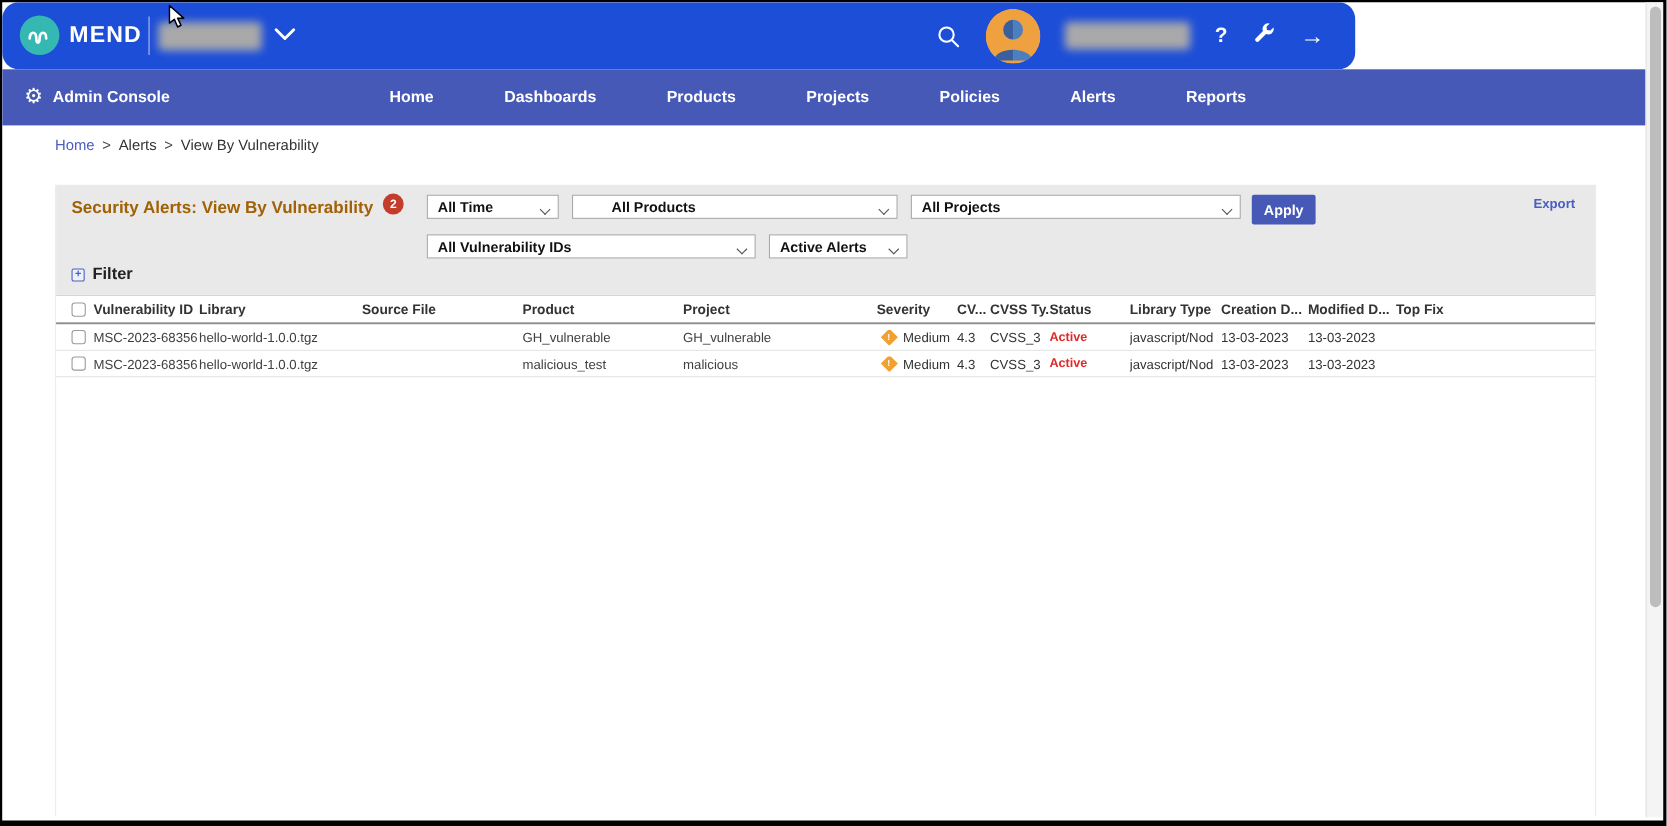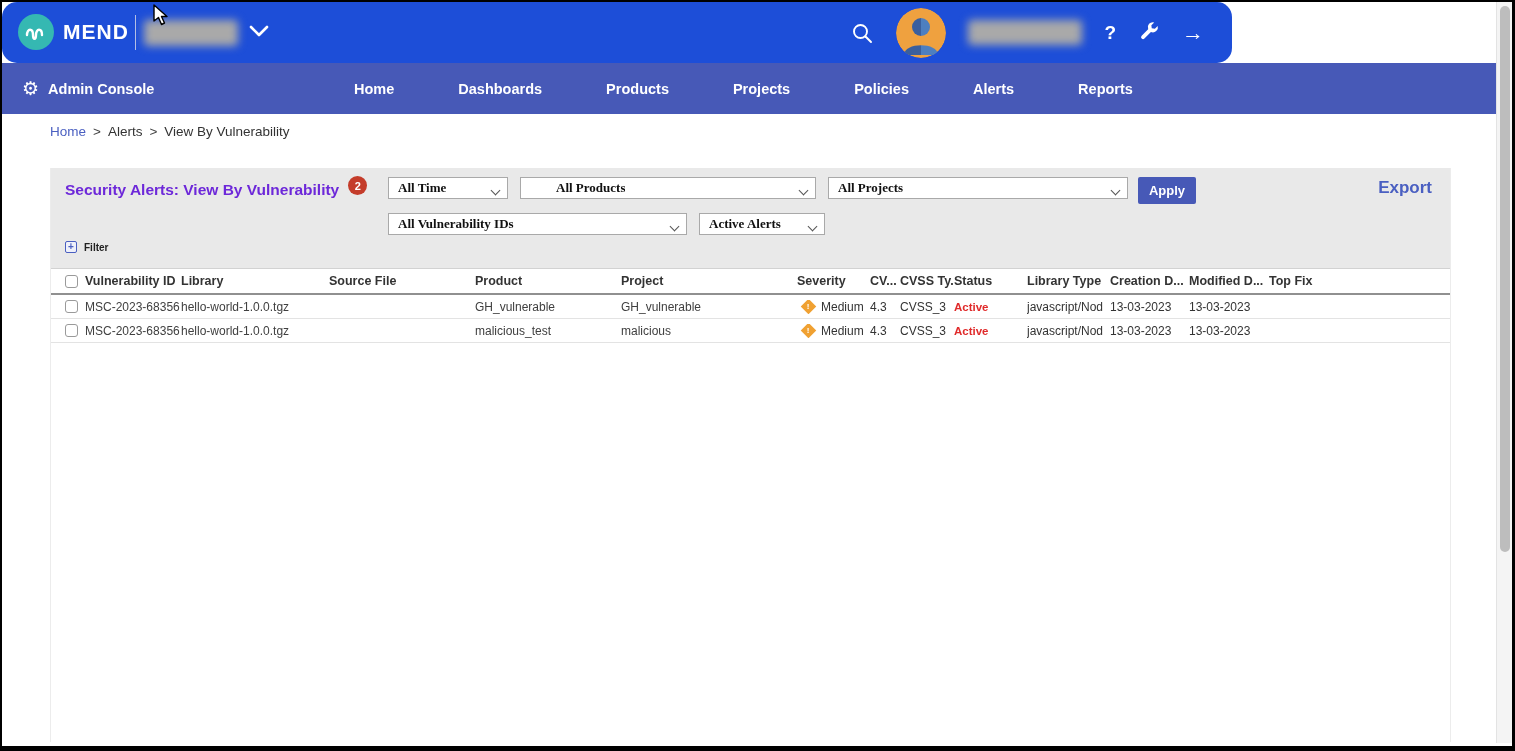--- a/index.html
+++ b/index.html
@@ -36,37 +36,37 @@
 
   
   .breadcrumb { position:absolute; left:48px; top:122px; font-size:13.5px; color:#333; display:flex; gap:7px; align-items:center; }
   .crumb-link { color:#4a5fc1; cursor:pointer; }
   .crumb-sep { color:#444; }
 
   
   .panel { position:absolute; left:48px; top:166px; width:1401px; height:574px; background:#fff; border-left:1px solid #ececec; border-right:1px solid #ececec; }
   .panel-head { position:relative; width:100%; height:100px; background:#e9e9e9; }
   .panel-title-row { position:absolute; left:14px; top:13px; display:flex; align-items:flex-start; }
-  .panel-title { font-size:15.5px; font-weight:700; color:#6d28d9; }
+  .panel-title { font-size:15.5px; font-weight:700; color:#a16207; }
   .count-badge { margin-left:9px; margin-top:-5px; width:19px; height:19px; border-radius:50%; background:#c43c2a; color:#fff; font-size:11px; font-weight:700; display:flex; align-items:center; justify-content:center; }
 
   .filters-row1 { position:absolute; left:337px; top:9px; display:flex; gap:12px; }
   .filters-row2 { position:absolute; left:337px; top:45px; display:flex; gap:12px;justify-content:flex-end; }
-  .dropdown { position:relative; height:22px; background:#fff; border:1px solid #a9a9a9; display:flex; align-items:center; padding:0 22px 0 9px; cursor:pointer;font-family:Liberation Serif, serif; }
+  .dropdown { position:relative; height:22px; background:#fff; border:1px solid #a9a9a9; display:flex; align-items:center; padding:0 22px 0 9px; cursor:pointer; }
   .dropdown .dd-label { font-size:13px; font-weight:700; color:#111; white-space:nowrap; overflow:hidden; }
   .dd-chev { position:absolute; right:8px; top:9px; width:7px; height:7px; border-right:1.6px solid #555; border-bottom:1.6px solid #555; transform:rotate(45deg); }
   .dd-time { width:120px; } .dd-products { width:296px;padding-left:35px; } .dd-projects { width:300px; }
   .dd-vulnids { width:299px; } .dd-status { width:126px; } .dd-type { width:178px; }
 
   .apply-btn { position:absolute; left:1087px; top:9px; width:58px; height:27px; background:#4759b7; color:#fff; font-size:13px; font-weight:700; border:none; border-radius:2px; cursor:pointer; font-family:inherit; }
-  .export-link { position:absolute; right:18px; top:10px; color:#4a5fc1; font-size:17px; font-weight:700; cursor:pointer; }
+  .export-link { position:absolute; right:18px; top:10px; color:#4a5fc1; font-size:12px; font-weight:700; cursor:pointer; }
 
   .filter-toggle { position:absolute; left:14px; top:73px; display:flex; align-items:center; gap:7px; cursor:pointer; }
   .expand-box { width:12px; height:12px; border:1px solid #4a5fc1; border-radius:2px; background:#eef0fa; color:#4a5fc1; font-size:10px; line-height:10px; font-weight:700; display:flex; align-items:center; justify-content:center; }
-  .filter-label { font-size:10px; font-weight:700; color:#222; }
+  .filter-label { font-size:15px; font-weight:700; color:#222; }
 
   
   .grid-row { display:grid; grid-template-columns:34px 96px 148px 146px 146px 176px 73px 30px 54px 73px 83px 79px 80px 1fr; align-items:center; }
   .thead { height:27px; border-top:1px solid #d2d2d2; border-bottom:2px solid #909090; background:#fff; }
   .th { font-size:12.5px; font-weight:700; color:#333; white-space:nowrap; overflow:hidden; }
   .trow { height:24px; border-bottom:1px solid #e3e3e3; background:#fff; }
   .td { font-size:12px; color:#333; white-space:nowrap; overflow:hidden; }
   .cb-cell { padding-left:14px; }
   .cbox { width:13px; height:13px; appearance:none; -webkit-appearance:none; border:1.4px solid #9a9a9a; border-radius:3px; background:#fff; cursor:pointer; display:block; }
   .link { color:#404040; cursor:pointer; }

